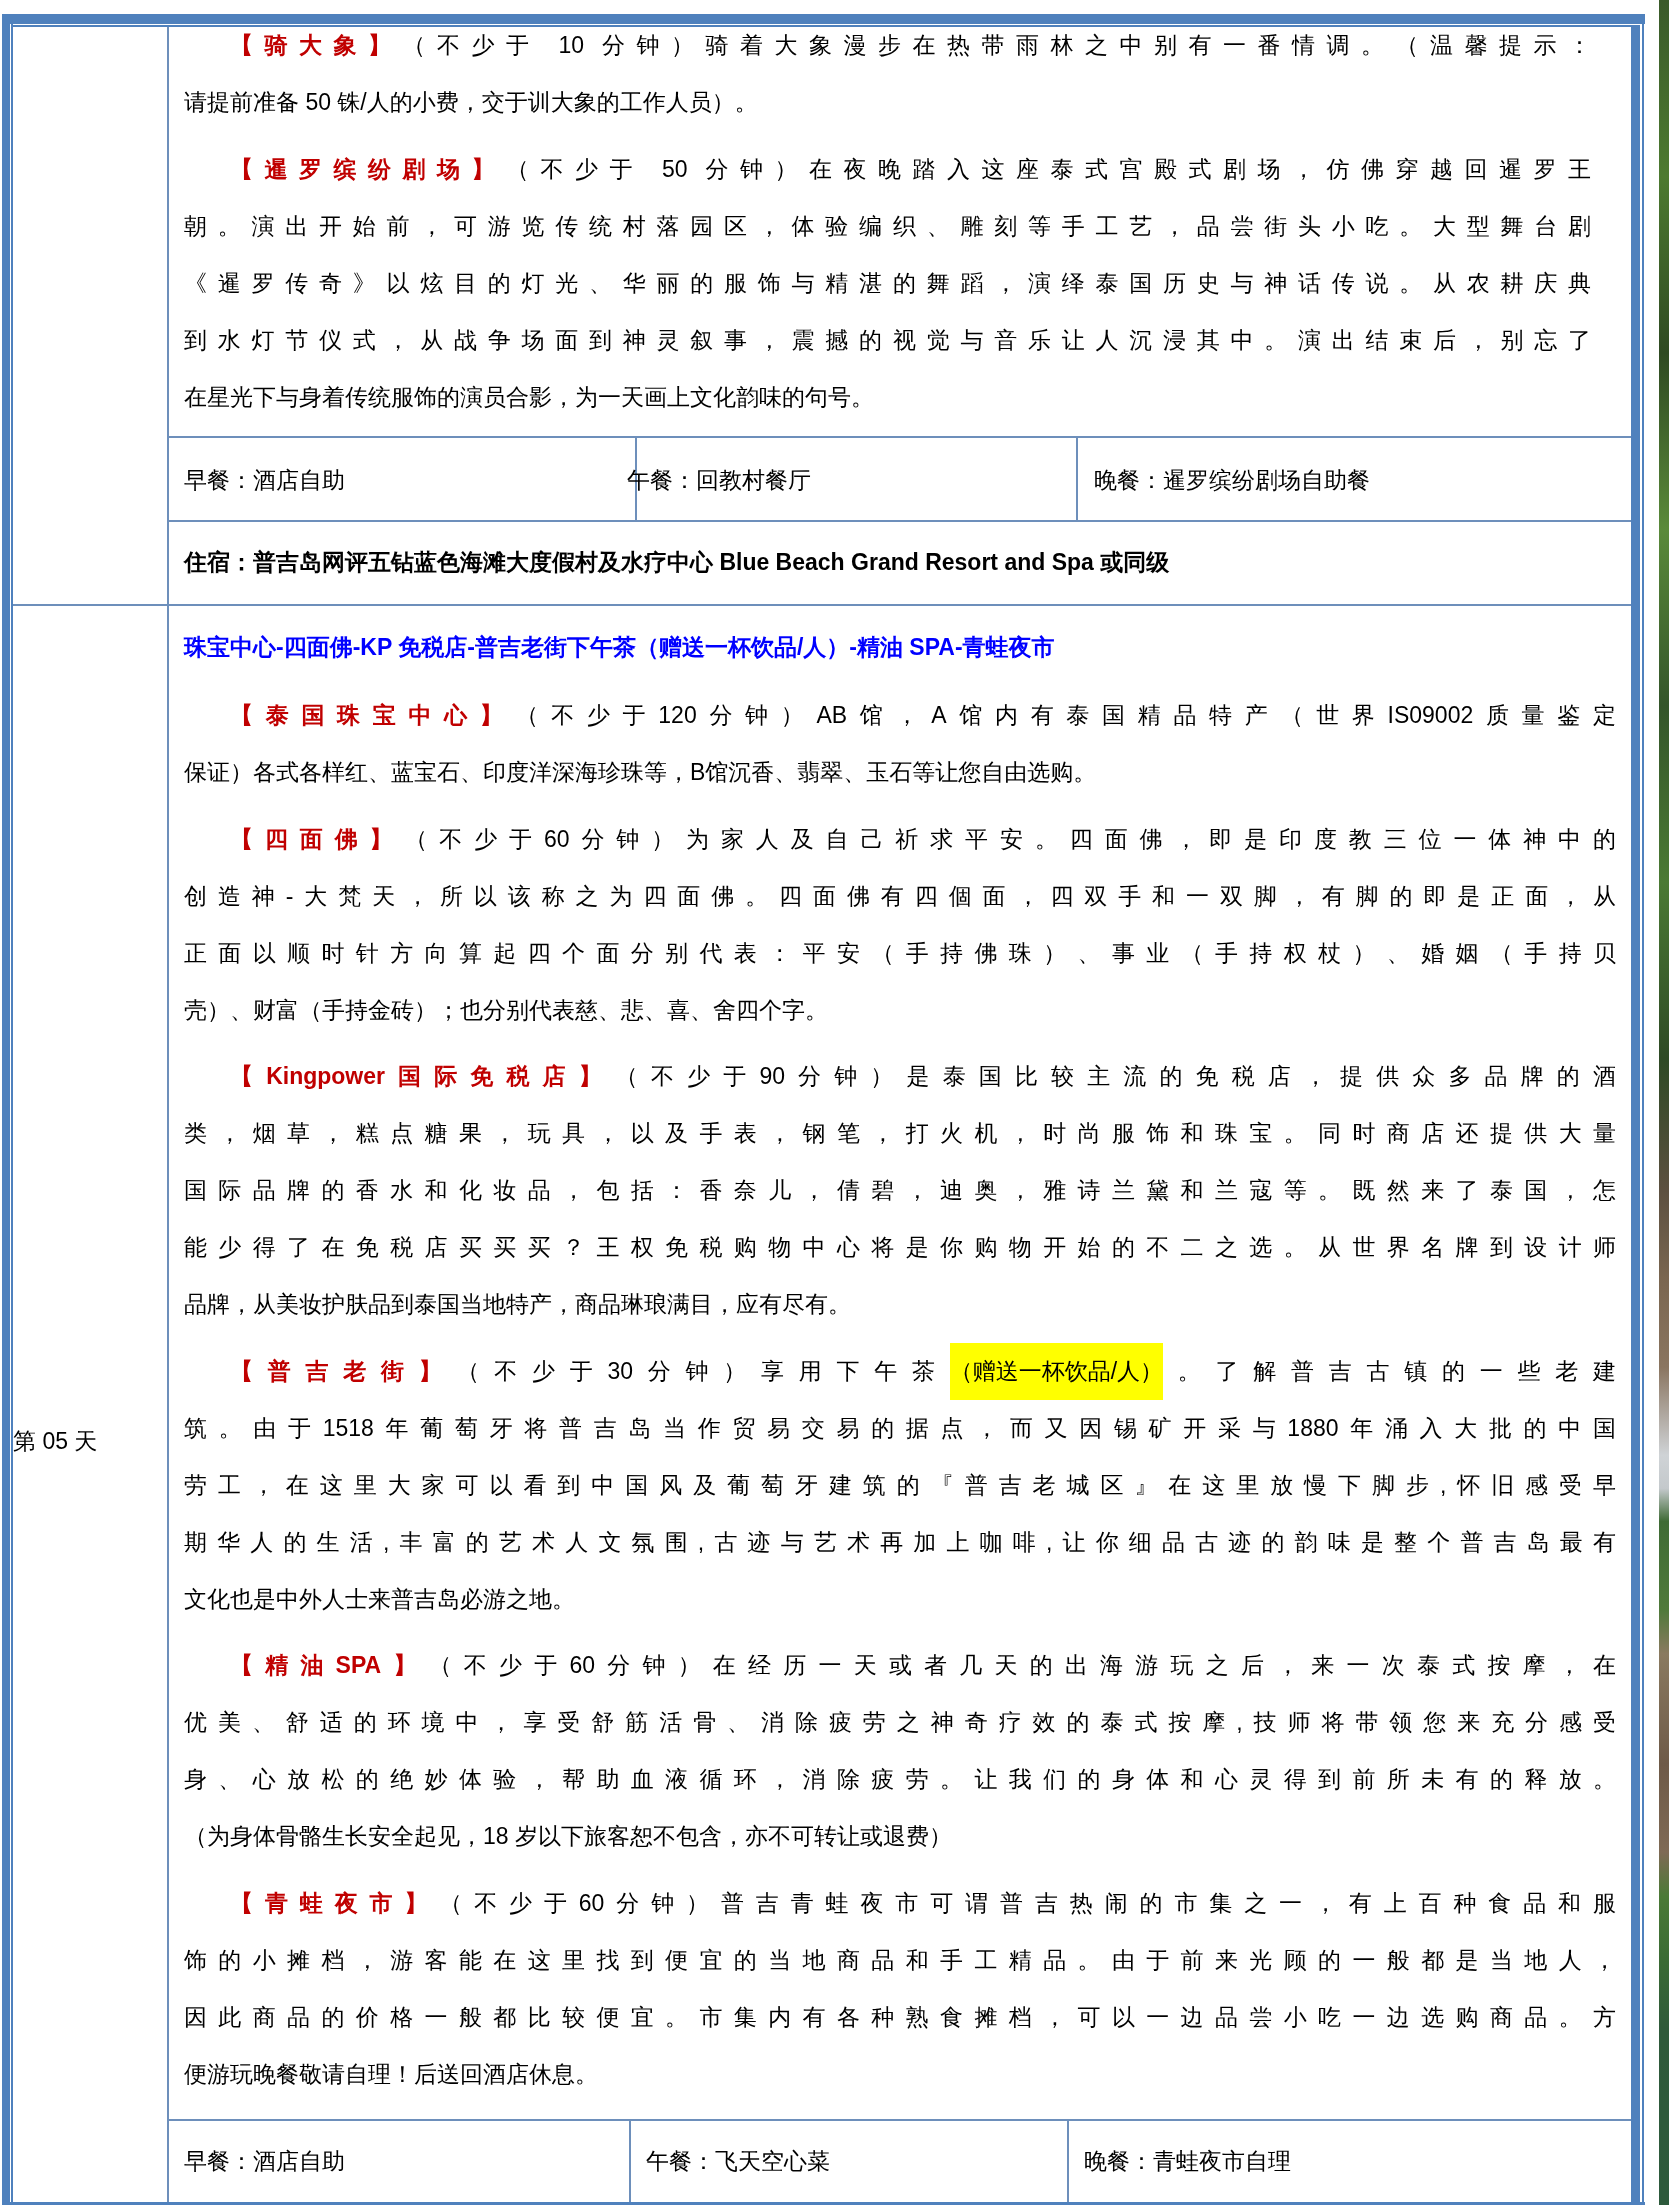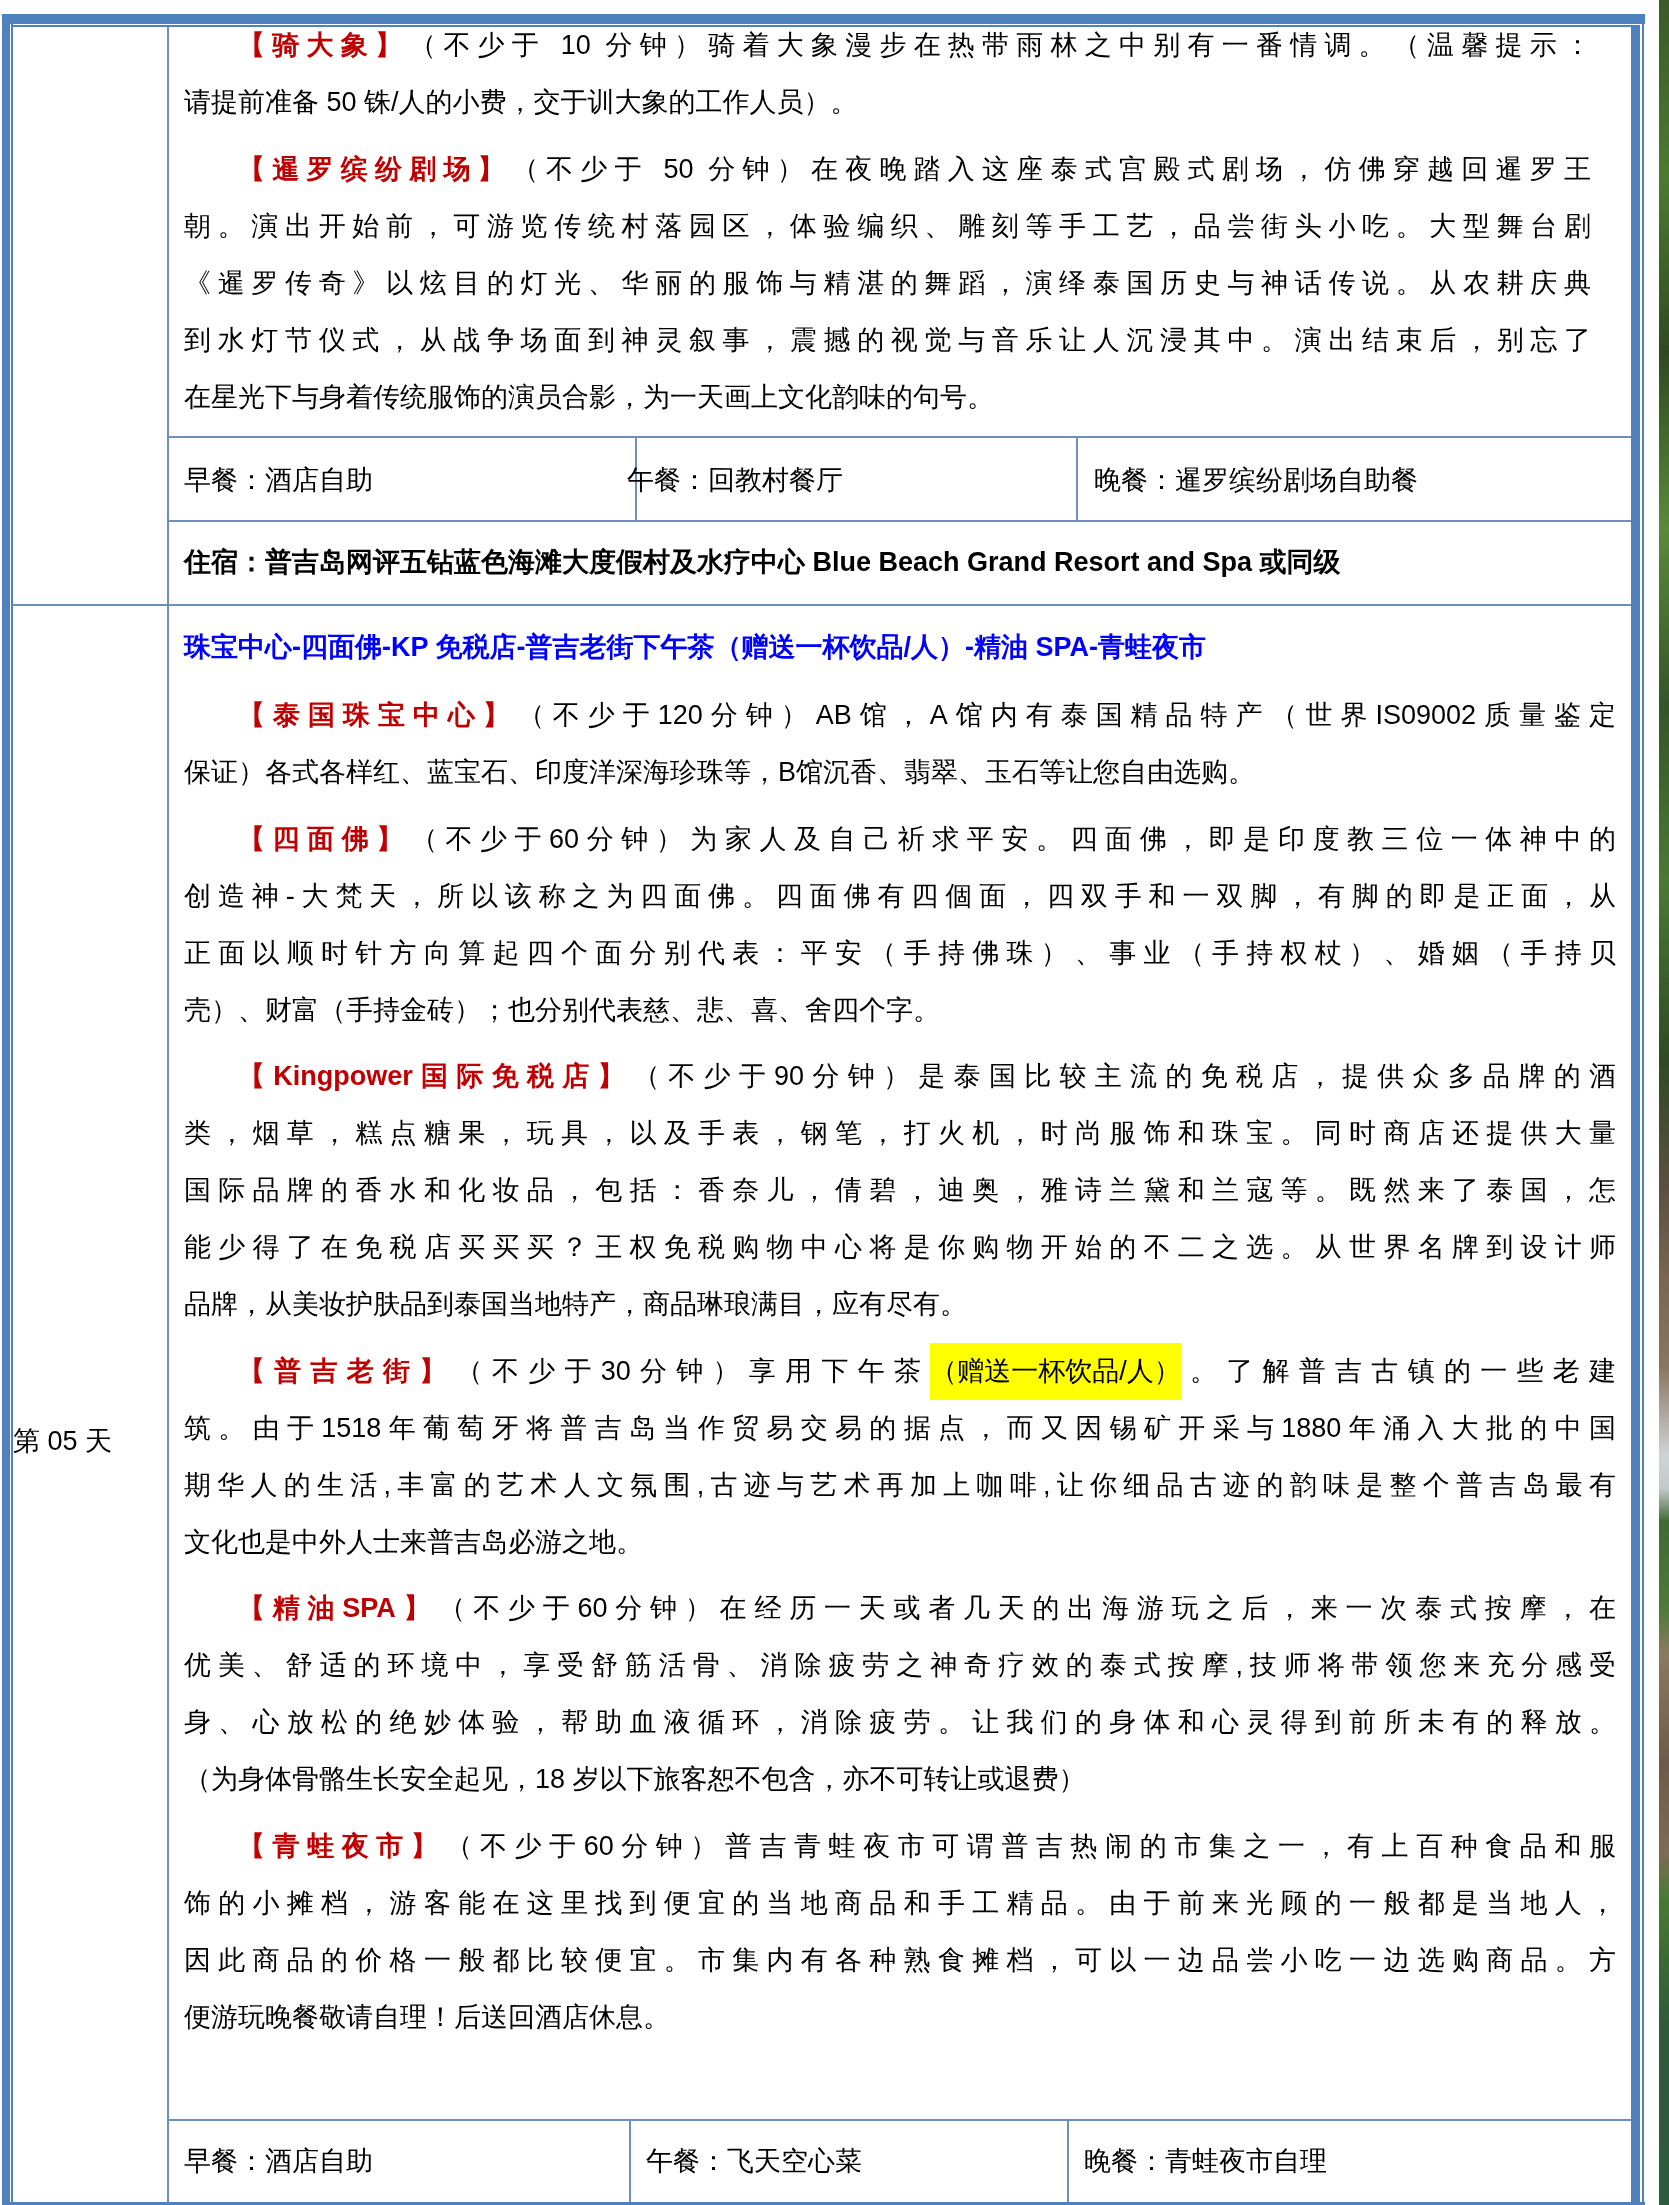--- a/index.html
+++ b/index.html
@@ -5,21 +5,21 @@
   html, body { margin: 0; padding: 0; }
   body {
     width: 1670px; height: 2205px; position: relative; overflow: hidden;
     background: #ffffff; color: #000000;
     font-family: "Liberation Sans", "DejaVu Sans", sans-serif;
   }
   .abs { position: absolute; }
   .frame-bar { position: absolute; background: var(--frame, #4f81bd); }
   .cell-line { position: absolute; background: var(--cell_border, #6d8fbb); }
   .line {
-    height: 57px; line-height: 57px; font-size: 27px;
+    height: 57px; line-height: 57px; font-size: 23px;
     white-space: nowrap;
   }
   .j { text-align: justify; text-align-last: justify; }
   .first { text-indent: 2em; }
   .hd { color: var(--heading_red, #c00000); font-weight: bold; }
   .title { color: var(--title_blue, #0000ff); font-weight: bold; }
   .para + .para { margin-top: 9.5px; }
   .title-line { margin-bottom: 11.3px; }
   .hl {
     display: inline-block; height: 57px; line-height: 57px;
@@ -101,20 +101,21 @@
       <div class="line first j"><span class="hd">【Kingpower国际免税店】</span><span>（不少于90分钟）是泰国比较主流的免税店，提供众多品牌的酒</span></div>
       <div class="line j">类，烟草，糕点糖果，玩具，以及手表，钢笔，打火机，时尚服饰和珠宝。同时商店还提供大量</div>
       <div class="line j">国际品牌的香水和化妆品，包括：香奈儿，倩碧，迪奥，雅诗兰黛和兰寇等。既然来了泰国，怎</div>
       <div class="line j">能少得了在免税店买买买？王权免税购物中心将是你购物开始的不二之选。从世界名牌到设计师</div>
       <div class="line">品牌，从美妆护肤品到泰国当地特产，商品琳琅满目，应有尽有。</div>
     </div>
 
     <div class="para">
       <div class="line first j"><span class="hd">【普吉老街】</span><span>（不少于30分钟）享用下午茶</span><span class="hl">（赠送一杯饮品/人）</span><span>。了解普吉古镇的一些老建</span></div>
       <div class="line j">筑。由于1518年葡萄牙将普吉岛当作贸易交易的据点，而又因锡矿开采与1880年涌入大批的中国</div>
+      <div class="line j">劳工，在这里大家可以看到中国风及葡萄牙建筑的『普吉老城区』在这里放慢下脚步,怀旧感受早</div>
       <div class="line j">期华人的生活,丰富的艺术人文氛围,古迹与艺术再加上咖啡,让你细品古迹的韵味是整个普吉岛最有</div>
       <div class="line">文化也是中外人士来普吉岛必游之地。</div>
     </div>
 
     <div class="para">
       <div class="line first j"><span class="hd">【精油SPA】</span><span>（不少于60分钟）在经历一天或者几天的出海游玩之后，来一次泰式按摩，在</span></div>
       <div class="line j">优美、舒适的环境中，享受舒筋活骨、消除疲劳之神奇疗效的泰式按摩,技师将带领您来充分感受</div>
       <div class="line j">身、心放松的绝妙体验，帮助血液循环，消除疲劳。让我们的身体和心灵得到前所未有的释放。</div>
       <div class="line">（为身体骨骼生长安全起见，18 岁以下旅客恕不包含，亦不可转让或退费）</div>
     </div>

